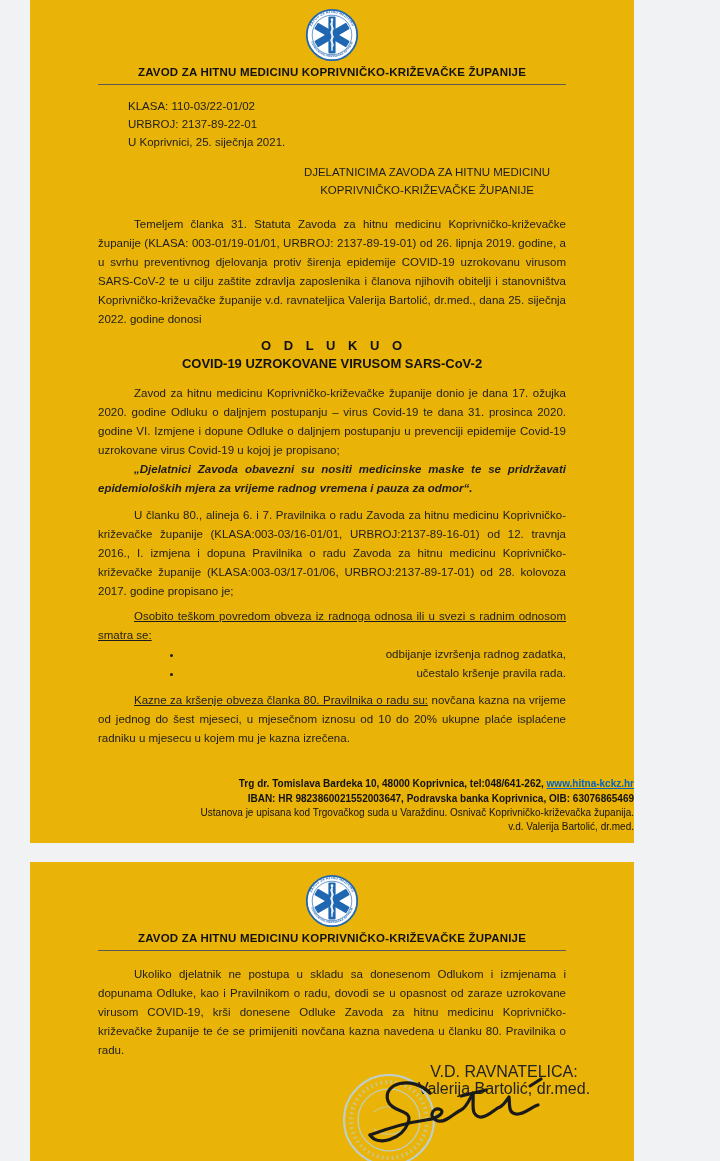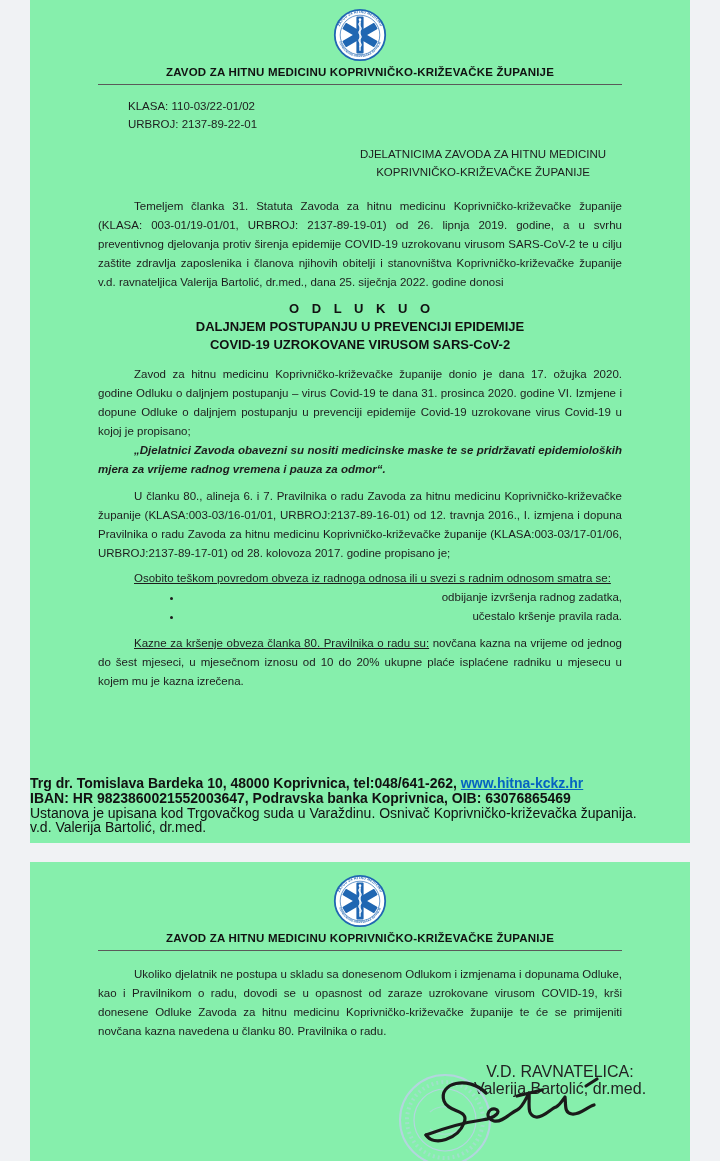--- a/index.html
+++ b/index.html
@@ -4,21 +4,21 @@
 <style>
   html,body{margin:0;padding:0;}
   body{
     width:720px;height:1161px;position:relative;
     background:#f0f2f4;
     font-family:"Liberation Sans", sans-serif;
     color:#1d1d1d;
     overflow:hidden;
   }
   .page{
-    position:absolute;left:30px;width:660px;background:#86efac;
+    position:absolute;left:30px;width:604px;background:#eab308;
     box-sizing:border-box;padding:0 68px;
   }
   .page-1{top:0;height:843px;}
   .page-2{top:862px;height:299px;overflow:hidden;}
 
   .logo{display:block;margin:0 auto;width:54px;height:54px;}
   .page-1 .logo{margin-top:8px;}
   .page-2 .logo{margin-top:12px;}
 
   .org-title{
@@ -49,22 +49,22 @@
   .quote{font-weight:bold;font-style:italic;}
 
   .underline{text-decoration:underline;}
 
   .bullet-list{
     margin:0;padding:0 0 0 85px;list-style:disc;
   }
   .bullet-list li{line-height:19px;text-align:right;}
 
   .footer{
-    position:absolute;left:0;right:0;bottom:9px;text-align:left;
-    font-size:14px;line-height:14px;color:#111;
+    position:absolute;left:0;right:0;bottom:9px;text-align:right;
+    font-size:10px;line-height:14px;color:#111;
   }
   .footer .f-bold{font-weight:bold;line-height:15px;}
   .footer a{color:#0563c1;text-decoration:underline;font-weight:bold;}
 
   .sig-area{
     position:absolute;right:30px;top:195px;width:300px;height:104px;
   }
   .sig-text{
     width:200px;margin-left:auto;text-align:center;padding-top:6px;
     font-size:16px;line-height:17px;color:#222;
@@ -106,32 +106,32 @@
   <svg class="logo">
       <use href="#star-logo"></use>
     </svg>
 
   <div class="org-title">ZAVOD ZA HITNU MEDICINU KOPRIVNIČKO-KRIŽEVAČKE ŽUPANIJE</div>
   <hr class="header-rule">
 
   <div class="ref-block">
     <div>KLASA: 110-03/22-01/02</div>
     <div>URBROJ: 2137-89-22-01</div>
+    <div>U Koprivnici, 25. siječnja 2021.</div>
   </div>
 
   <div class="addressee">
     <div>DJELATNICIMA ZAVODA ZA HITNU MEDICINU</div>
     <div>KOPRIVNIČKO-KRIŽEVAČKE ŽUPANIJE</div>
   </div>
 
   <p class="para mt-lg">Temeljem članka 31. Statuta Zavoda za hitnu medicinu Koprivničko-križevačke županije (KLASA: 003-01/19-01/01, URBROJ: 2137-89-19-01) od 26. lipnja 2019. godine, a u svrhu preventivnog djelovanja protiv širenja epidemije COVID-19 uzrokovanu virusom SARS-CoV-2 te u cilju zaštite zdravlja zaposlenika i članova njihovih obitelji i stanovništva Koprivničko-križevačke županije v.d. ravnateljica Valerija Bartolić, dr.med., dana 25. siječnja 2022. godine donosi</p>
 
   <div class="decision-title">
     <div class="spaced">O D L U K U  O</div>
-    <div>DALJNJEM POSTUPANJU U PREVENCIJI EPIDEMIJE</div>
     <div>COVID-19 UZROKOVANE VIRUSOM SARS-CoV-2</div>
   </div>
 
   <p class="para mt-md">Zavod za hitnu medicinu Koprivničko-križevačke županije donio je dana 17. ožujka 2020. godine Odluku o daljnjem postupanju – virus Covid-19 te dana 31. prosinca 2020. godine VI. Izmjene i dopune Odluke o daljnjem postupanju u prevenciji epidemije Covid-19 uzrokovane virus Covid-19 u kojoj je propisano;</p>
 
   <p class="para quote">„Djelatnici Zavoda obavezni su nositi medicinske maske te se pridržavati epidemioloških mjera za vrijeme radnog vremena i pauza za odmor“.</p>
 
   <p class="para mt-sm">U članku 80., alineja 6. i 7. Pravilnika o radu Zavoda za hitnu medicinu Koprivničko-križevačke županije (KLASA:003-03/16-01/01, URBROJ:2137-89-16-01) od 12. travnja 2016., I. izmjena i dopuna Pravilnika o radu Zavoda za hitnu medicinu Koprivničko-križevačke županije (KLASA:003-03/17-01/06, URBROJ:2137-89-17-01) od 28. kolovoza 2017. godine propisano je;</p>
 
   <p class="para" style="margin-top:6px"><span class="underline">Osobito teškom povredom obveza iz radnoga odnosa ili u svezi s radnim odnosom smatra se:</span></p>

